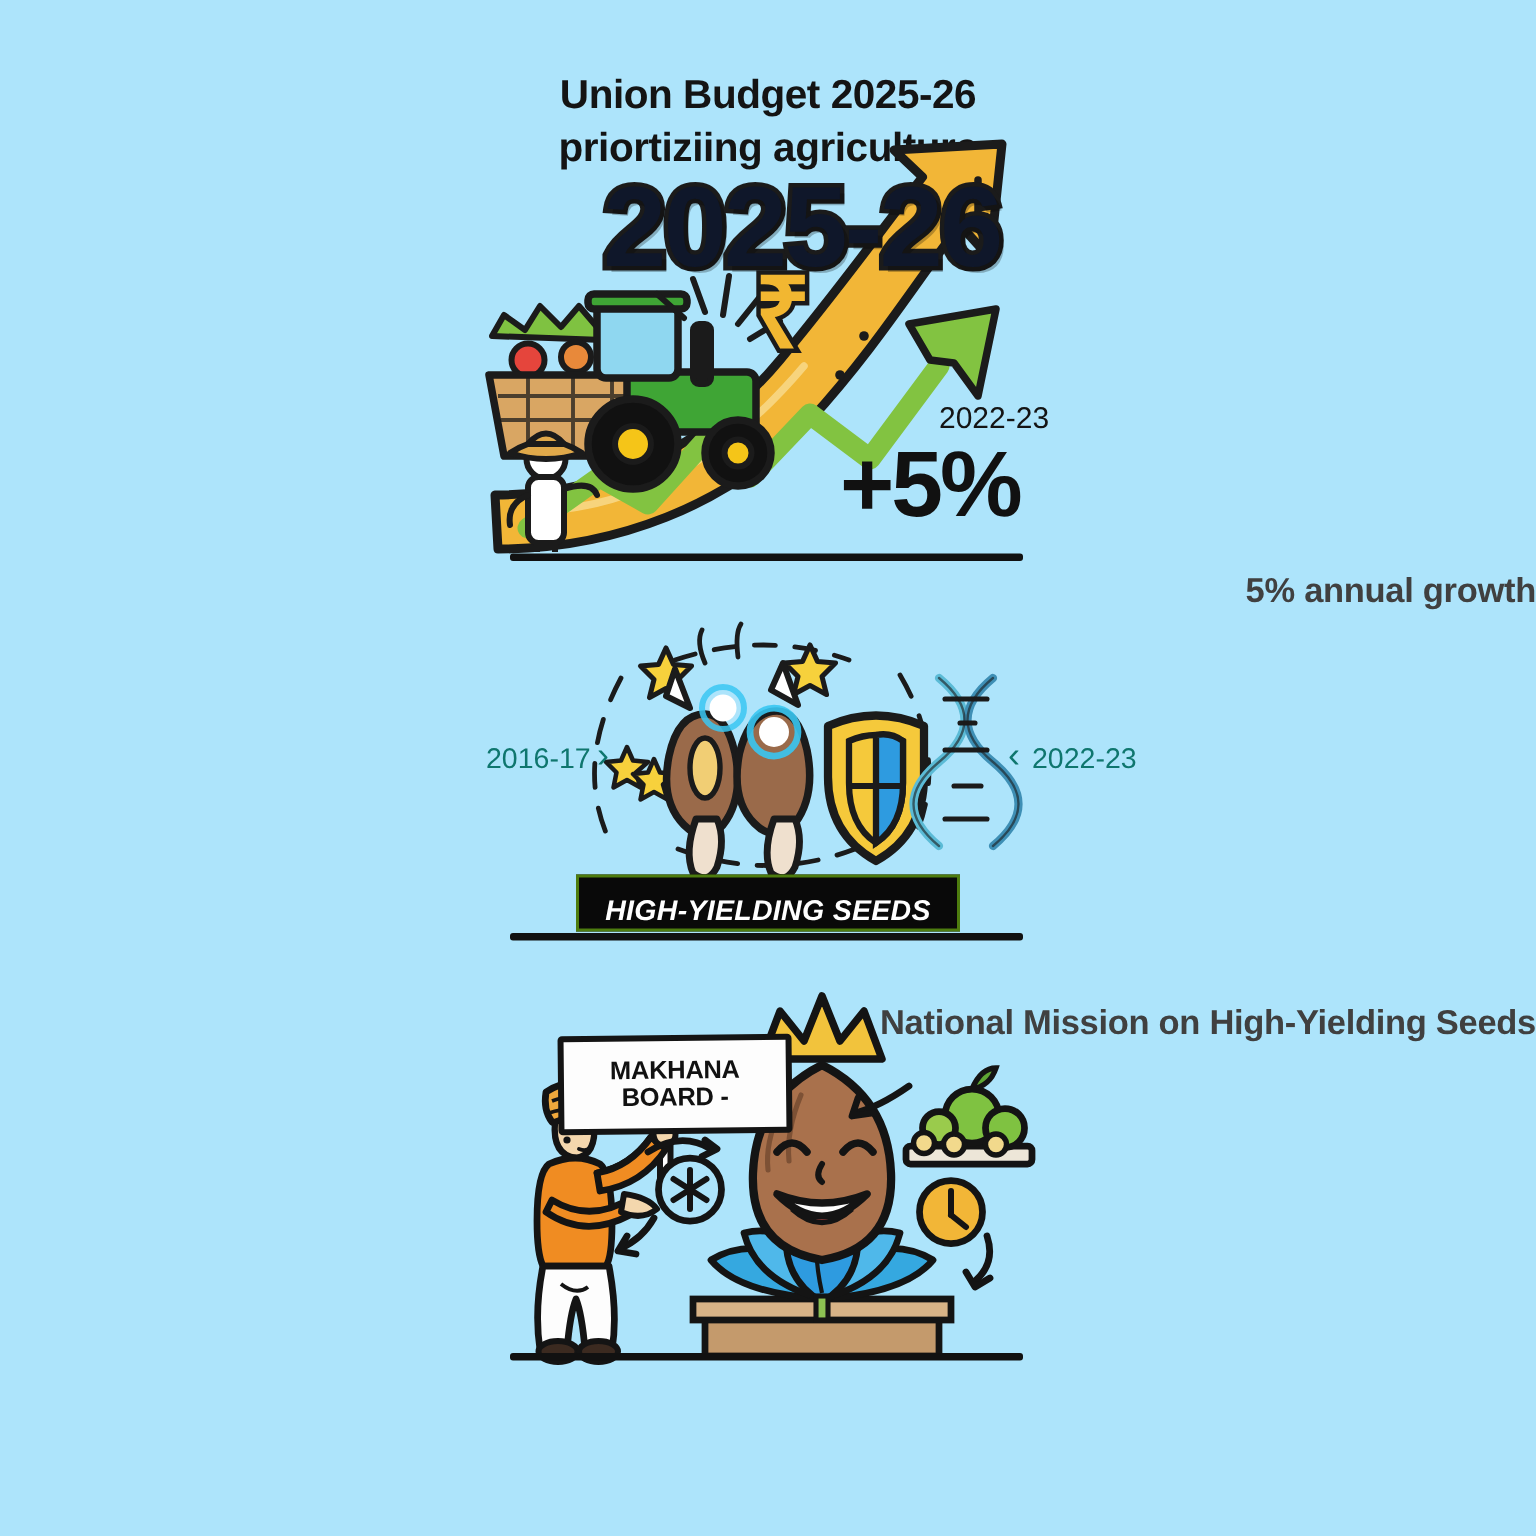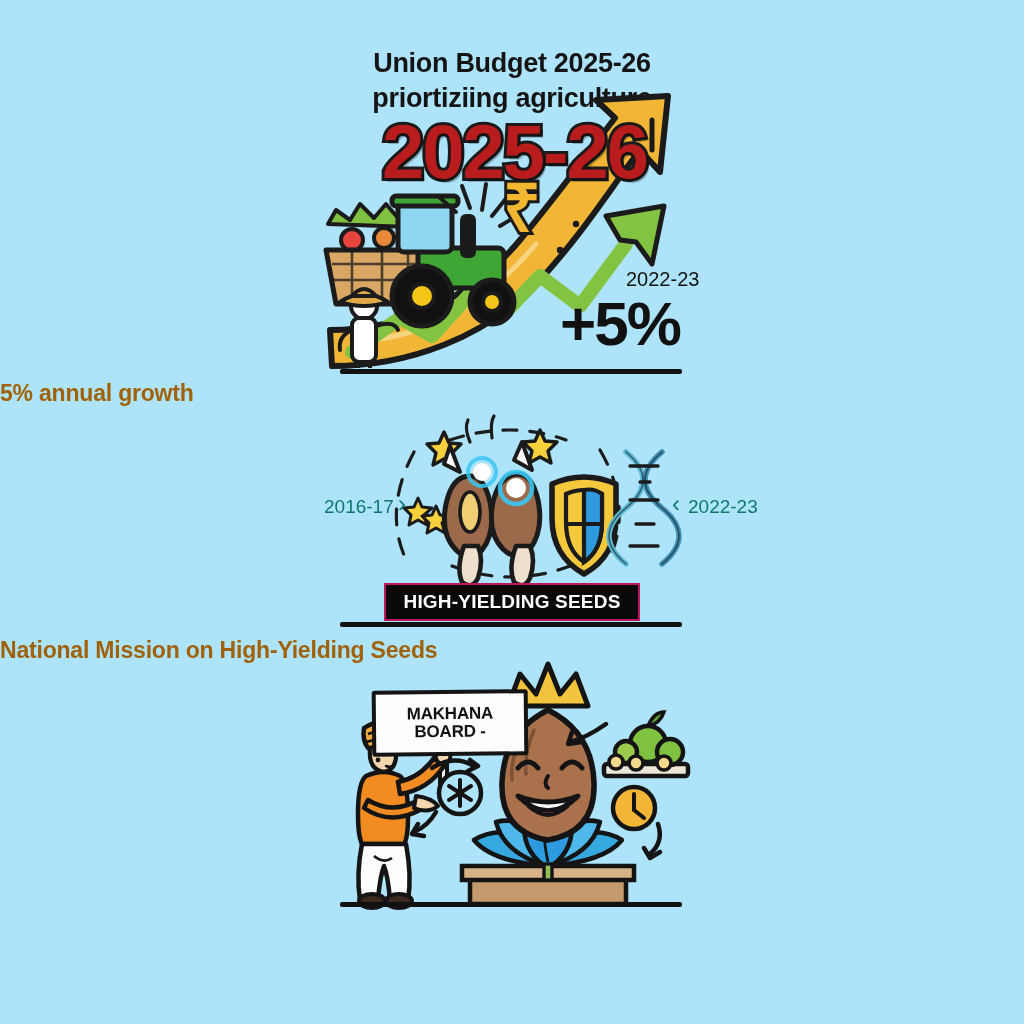--- a/index.html
+++ b/index.html
@@ -28,43 +28,43 @@
     font-weight: bold;
     font-size: 27px;
     line-height: 1.28;
     letter-spacing: -0.3px;
   }
   .title .l2 { display: block; }
 
   .caption {
     position: absolute;
     left: 0; right: 0;
-    text-align: left;
-    color: #a16207;
+    text-align: right;
+    color: #404040;
     font-weight: bold;
     font-size: 23px;
     letter-spacing: -0.2px;
   }
 
   .rule {
     position: absolute;
     height: 5px;
     background: #111;
     border-radius: 2px;
   }
 
   
   .big-year {
     position: absolute;
-    left: 382px;
+    left: 402px;
     top: 108px;
     font-size: 76px;
     font-weight: bold;
     letter-spacing: -2px;
-    color: #b91c1c;
+    color: #0f172a;
     -webkit-text-stroke: 6px #1b1b1b;
     paint-order: stroke fill;
     text-shadow: 3px 4px 0 rgba(0,0,0,0.25);
   }
 
   .rupee {
     position: absolute;
     left: 503px;
     top: 160px;
     font-size: 66px;
@@ -93,24 +93,25 @@
   }
 
   
   .banner {
     position: absolute;
     left: 384px;
     top: 583px;
     width: 252px;
     height: 34px;
     background: #090909;
-    border: 2px solid #be185d;
+    border: 2px solid #4d7c0f;
     display: flex;
-    align-items: center;
+    align-items: flex-end;
     justify-content: center;
+    font-style: italic;
   }
   .banner span {
     color: #ffffff;
     font-size: 19px;
     font-weight: bold;
     letter-spacing: 0.2px;
   }
 
   .sidelabel {
     position: absolute;
@@ -280,21 +281,21 @@
 
   <div class="sidelabel" style="left:324px; top:496px;">2016-17</div>
   <div class="sidelabel" style="left:398px; top:490px; font-size:24px;">›</div>
   <div class="sidelabel" style="left:672px; top:490px; font-size:24px;">‹</div>
   <div class="sidelabel" style="left:688px; top:496px;">2022-23</div>
 
   <div class="banner">
     <span>HIGH-YIELDING SEEDS</span>
   </div>
   <div class="rule" style="left:340px; top:622px; width:342px;"></div>
-  <div class="caption" style="top:637px;">National Mission on High-Yielding Seeds</div>
+  <div class="caption" style="top:668px;">National Mission on High-Yielding Seeds</div>
 
   <svg class="layer" width="1024" height="1024" viewBox="0 0 1024 1024">
 
     <g>
       <rect x="440" y="744" width="7" height="46" fill="#fdfdfd" stroke="#141414" stroke-width="4"></rect>
     </g>
 
     <g>
       <path d="M364 728 q18 -12 36 0 q2 14 -4 20 q-14 8 -28 0 q-6 -8 -4 -20 z" fill="#EFA83C" stroke="#141414" stroke-width="4.5" stroke-linejoin="round"></path>
       <path d="M368 734 q16 -6 30 2 M366 742 q18 -6 34 2" fill="none" stroke="#141414" stroke-width="2.6"></path>

